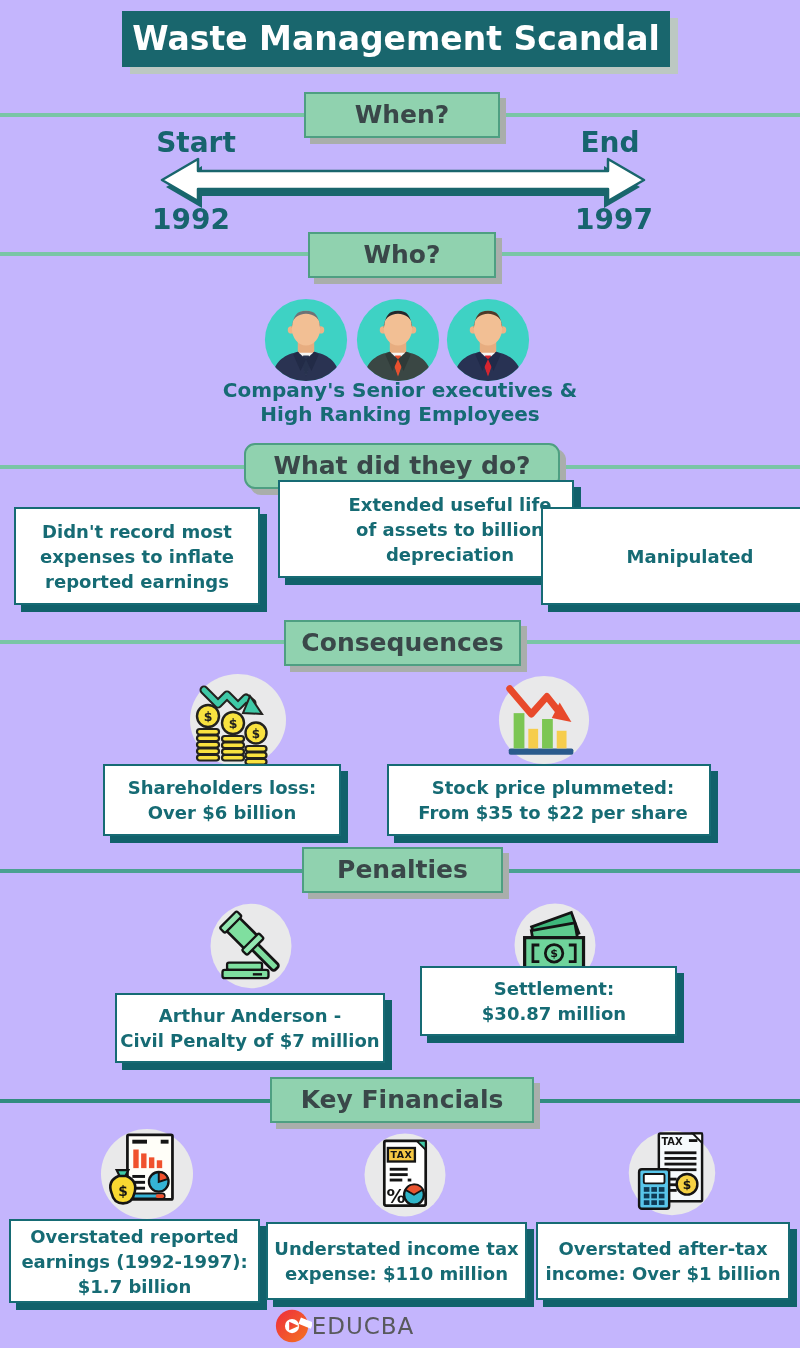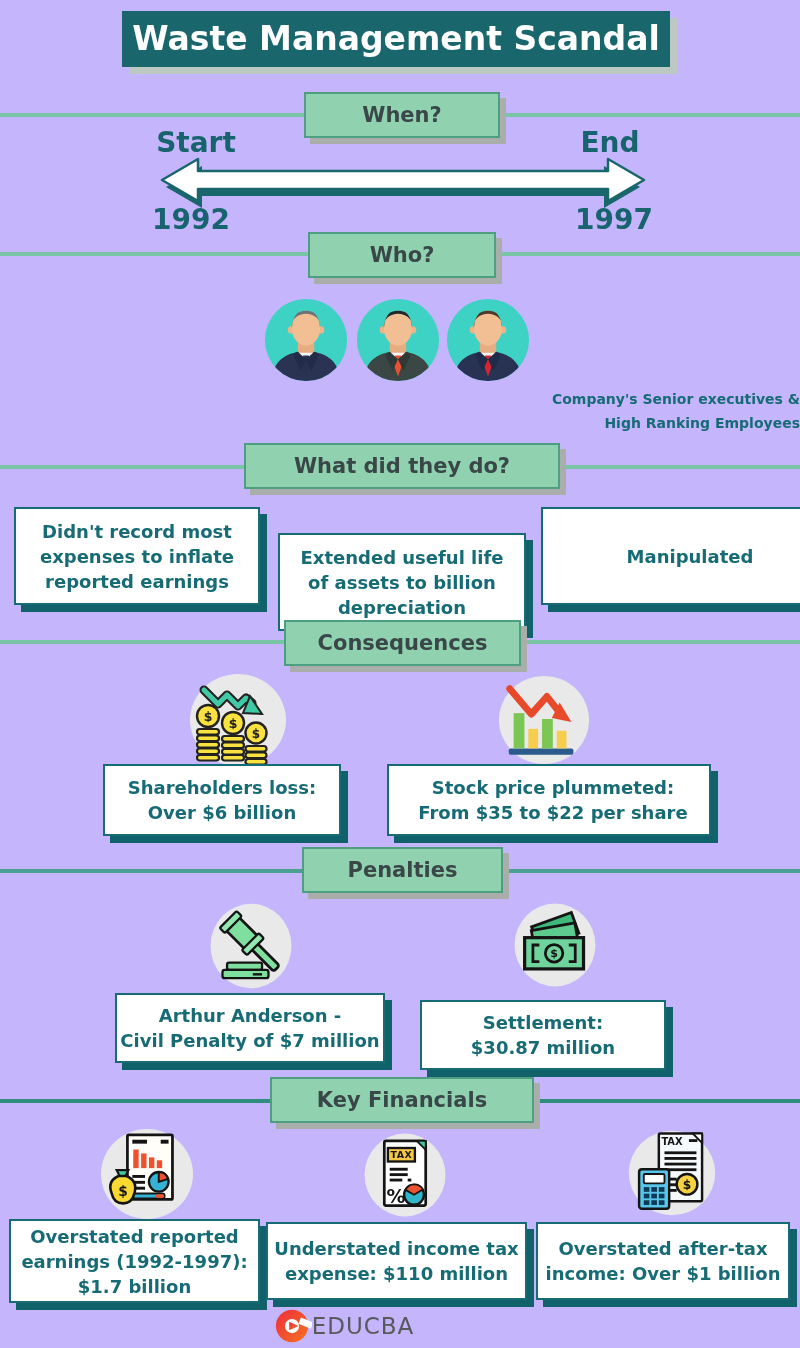--- a/index.html
+++ b/index.html
@@ -15,36 +15,36 @@
     line-height:56px; text-align:center; box-shadow:8px 7px 0 #bcc8c2;
   }
   
   .hline { position:absolute; left:0; width:800px; height:4px; background:#79c5a6; }
   .hline-pen { background:#4aa191; }
   .hline-kf { background:#318c80; }
   
   .hbox {
     position:absolute; height:42px; line-height:42px;
     background:#90d2af; border:2px solid #4e9f82; box-shadow:6px 6px 0 #a9aeab;
-    color:#3a4749; font-size:21px; font-weight:bold; text-align:center;
+    color:#3a4749; font-size:25px; font-weight:bold; text-align:center;
   }
   
   .cbox {
     position:absolute; background:#ffffff; border:2px solid #166b74;
     box-shadow:7px 7px 0 #11616b; color:#166b74; font-weight:bold;
     font-size:18px; line-height:25px; text-align:center;
     display:flex; flex-direction:column; justify-content:center;
   }
   .tl-label, .tl-year {
     position:absolute; width:84px; text-align:center;
     color:#17646e; font-size:28px; font-weight:bold;
   }
   .who-caption {
-    position:absolute; left:0; top:387px; width:800px; text-align:right;
-    color:#166b74; font-size:14px; font-weight:bold; line-height:24px;
+    position:absolute; left:0; top:378px; width:800px; text-align:center;
+    color:#166b74; font-size:20px; font-weight:bold; line-height:24px;
   }
   .icon-svg { position:absolute; }
   .footer {
     position:absolute; left:0; top:1306px; width:688px;
     display:flex; justify-content:center; align-items:center; gap:0;
   }
   .brand-text { font-size:23px; color:#58595c; letter-spacing:1px; }
 </style>
 </head>
 <body>
@@ -127,28 +127,28 @@
       <path d="M30.5,33 C29,12 63,12 61.5,33 C60,19 56,14 46,14 C36,14 32,19 30.5,33 Z" fill="#4e3a29"></path>
     </g>
   </svg>
 
   <div class="who-caption">
     <div>Company's Senior executives &amp;</div>
     <div>High Ranking Employees</div>
   </div>
 
   <div class="hline" style="top:465px;"></div>
-  <div class="hbox" style="left:244px; top:443px; width:312px;">What did they do?</div>
+  <div class="hbox" style="left:244px; top:443px; width:312px;border-radius:11px;">What did they do?</div>
 
   <div class="cbox" style="left:14px; top:507px; width:242px; height:94px;">
     <div>Didn't record most</div>
     <div>expenses to inflate</div>
     <div>reported earnings</div>
   </div>
-  <div class="cbox" style="left:278px; top:533px; width:244px; height:94px;">
+  <div class="cbox" style="left:278px; top:480px; width:244px; height:94px;padding-left:48px;">
     <div>Extended useful life</div>
     <div>of assets to billion</div>
     <div>depreciation</div>
   </div>
   <div class="cbox" style="left:541px; top:507px; width:244px; height:94px;padding-left:25px;">
     <div>Manipulated</div>
   </div>
 
   <div class="hline" style="top:640px;"></div>
   <div class="hbox" style="left:284px; top:620px; width:233px;">Consequences</div>
@@ -228,21 +228,21 @@
     <path d="M33,48 H26 V66 H33" fill="none" stroke="#141414" stroke-width="3"></path>
     <path d="M65,48 H72 V66 H65" fill="none" stroke="#141414" stroke-width="3"></path>
     <circle cx="49" cy="57" r="9.5" fill="#6fd39b" stroke="#141414" stroke-width="3"></circle>
     <text x="49" y="61.5" text-anchor="middle" font-size="12" font-weight="bold" fill="#141414" font-family="DejaVu Sans, sans-serif">$</text>
   </svg>
 
   <div class="cbox" style="left:115px; top:993px; width:266px; height:66px;">
     <div>Arthur Anderson -</div>
     <div>Civil Penalty of $7 million</div>
   </div>
-  <div class="cbox" style="left:420px; top:1000px; width:242px; height:66px;">
+  <div class="cbox" style="left:420px; top:966px; width:242px; height:66px;padding-left:11px;">
     <div>Settlement:</div>
     <div>$30.87 million</div>
   </div>
 
   <div class="hline hline-kf" style="top:1099px;"></div>
   <div class="hbox" style="left:270px; top:1077px; width:260px;">Key Financials</div>
 
   <svg class="icon-svg" style="left:97px; top:1127px;" width="100" height="94" viewBox="0 0 100 96">
     <ellipse cx="50" cy="48" rx="47" ry="46" fill="#e9e9ea"></ellipse>
     <rect x="30" y="8" width="46" height="66" rx="1.5" fill="#fffef8" stroke="#141414" stroke-width="2.8"></rect>

